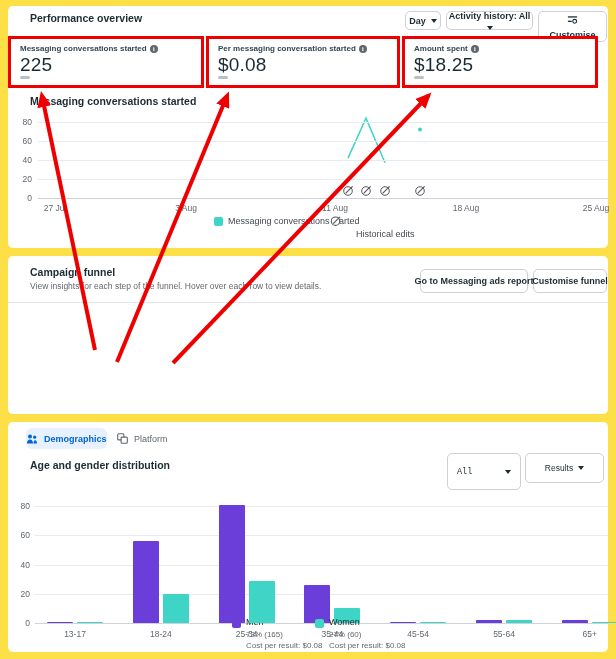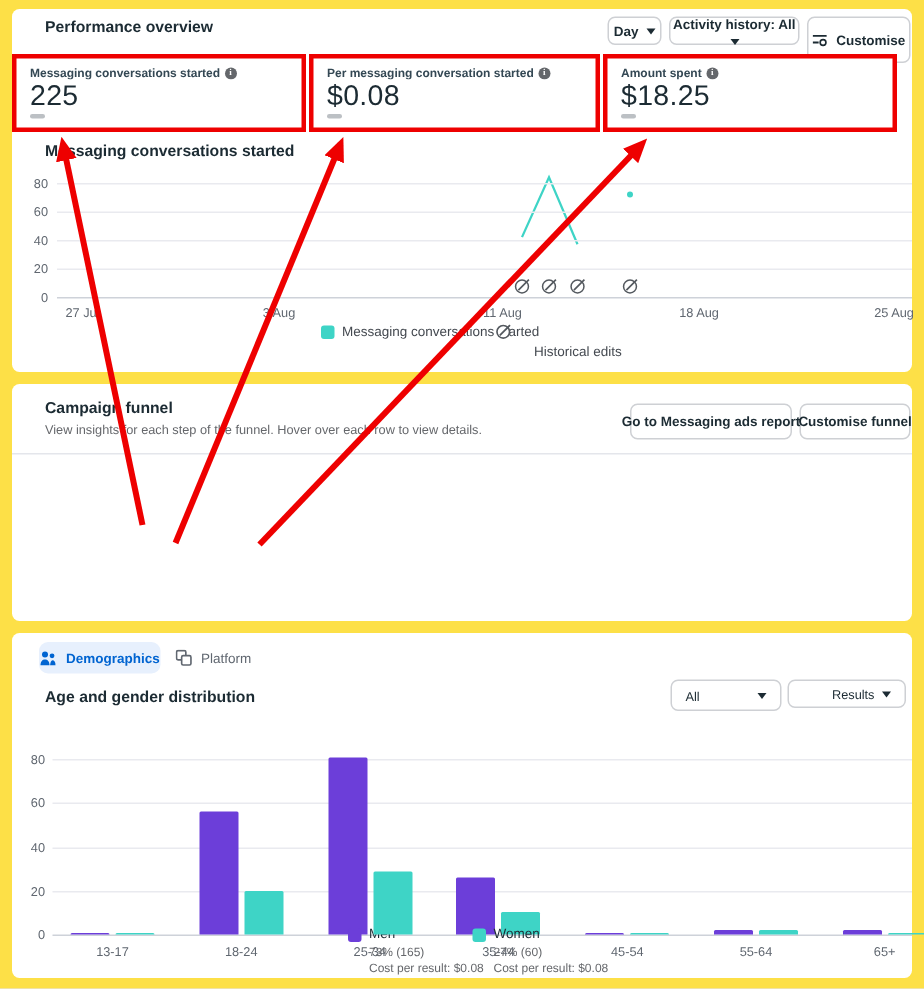--- a/index.html
+++ b/index.html
@@ -52,21 +52,21 @@
   <div class="sec-title" style="left:30px;top:12px;">Performance overview</div>
 
   <div class="btn" style="left:405px;top:11px;width:36px;height:19px;">
     <span>Day</span>
     <span class="caret"></span>
   </div>
   <div class="btn" style="left:446px;top:11px;width:87px;height:19px;flex-direction:column;">
     <span>Activity history: All</span>
     <span class="caret"></span>
   </div>
-  <div class="btn" style="left:538px;top:11px;width:69px;height:31px;">
+  <div class="btn" style="left:538px;top:11px;width:69px;height:31px;flex-direction:column;">
     <svg width="11" height="11" viewBox="0 0 12 12">
       <line x1="1" y1="3.2" x2="11" y2="3.2" stroke="#1c2b33" stroke-width="1.4"></line>
       <line x1="1" y1="8" x2="5.2" y2="8" stroke="#1c2b33" stroke-width="1.4"></line>
       <circle cx="8.4" cy="8" r="2.1" fill="none" stroke="#1c2b33" stroke-width="1.2"></circle>
     </svg>
     <span>Customise</span>
   </div>
 
   <div class="metric" style="left: 8px; top: 36px; width: 196px; height: 52px; border-color: rgb(238, 0, 0);">
     <div class="lbl">
@@ -125,25 +125,25 @@
   <div class="tab-plain" style="left:117px;top:428px;height:21px;justify-content:center;">
     <svg width="11" height="11" viewBox="0 0 11 11">
       <rect x="0.7" y="0.7" width="6.2" height="6.2" rx="1" fill="none" stroke="#606770" stroke-width="1.1"></rect>
       <rect x="4.1" y="4.1" width="6.2" height="6.2" rx="1" fill="#fff" stroke="#606770" stroke-width="1.1"></rect>
     </svg>
     <span>Platform</span>
   </div>
 
   <div class="sec-title" style="left:30px;top:459px;">Age and gender distribution</div>
 
-  <div class="btn" style="left:447px;top:453px;width:74px;height:21px;justify-content:space-between;padding:0 9px;font-weight:400;font-size:8.5px;">
+  <div class="btn" style="left:447px;top:453px;width:74px;height:37px;justify-content:space-between;padding:0 9px;font-weight:400;font-size:8.5px;font-family:Liberation Mono, monospace;">
     <span>All</span>
     <span class="caret"></span>
   </div>
-  <div class="btn" style="left:525px;top:453px;width:79px;height:19px;justify-content:flex-end;padding:0 9px;font-weight:400;font-size:8.5px;">
+  <div class="btn" style="left:525px;top:453px;width:79px;height:30px;justify-content:center;padding:0 9px;font-weight:400;font-size:8.5px;">
     <span>Results</span>
     <span class="caret"></span>
   </div>
 
   <svg class="overlay" id="chart-svg" width="616" height="659">
       <polyline points="348,158.1 366,118.2 385,162.8" fill="none" stroke="#3ed4c6" stroke-width="1.5"></polyline>
       <circle cx="420" cy="129.6" r="2" fill="#3ed4c6"></circle>
       <g>
         <circle cx="348" cy="191" r="4.3" fill="#fff" stroke="#54595f" stroke-width="1"></circle>
         <line x1="345.6" y1="193.4" x2="352.6" y2="186.4" stroke="#54595f" stroke-width="1.1"></line>

